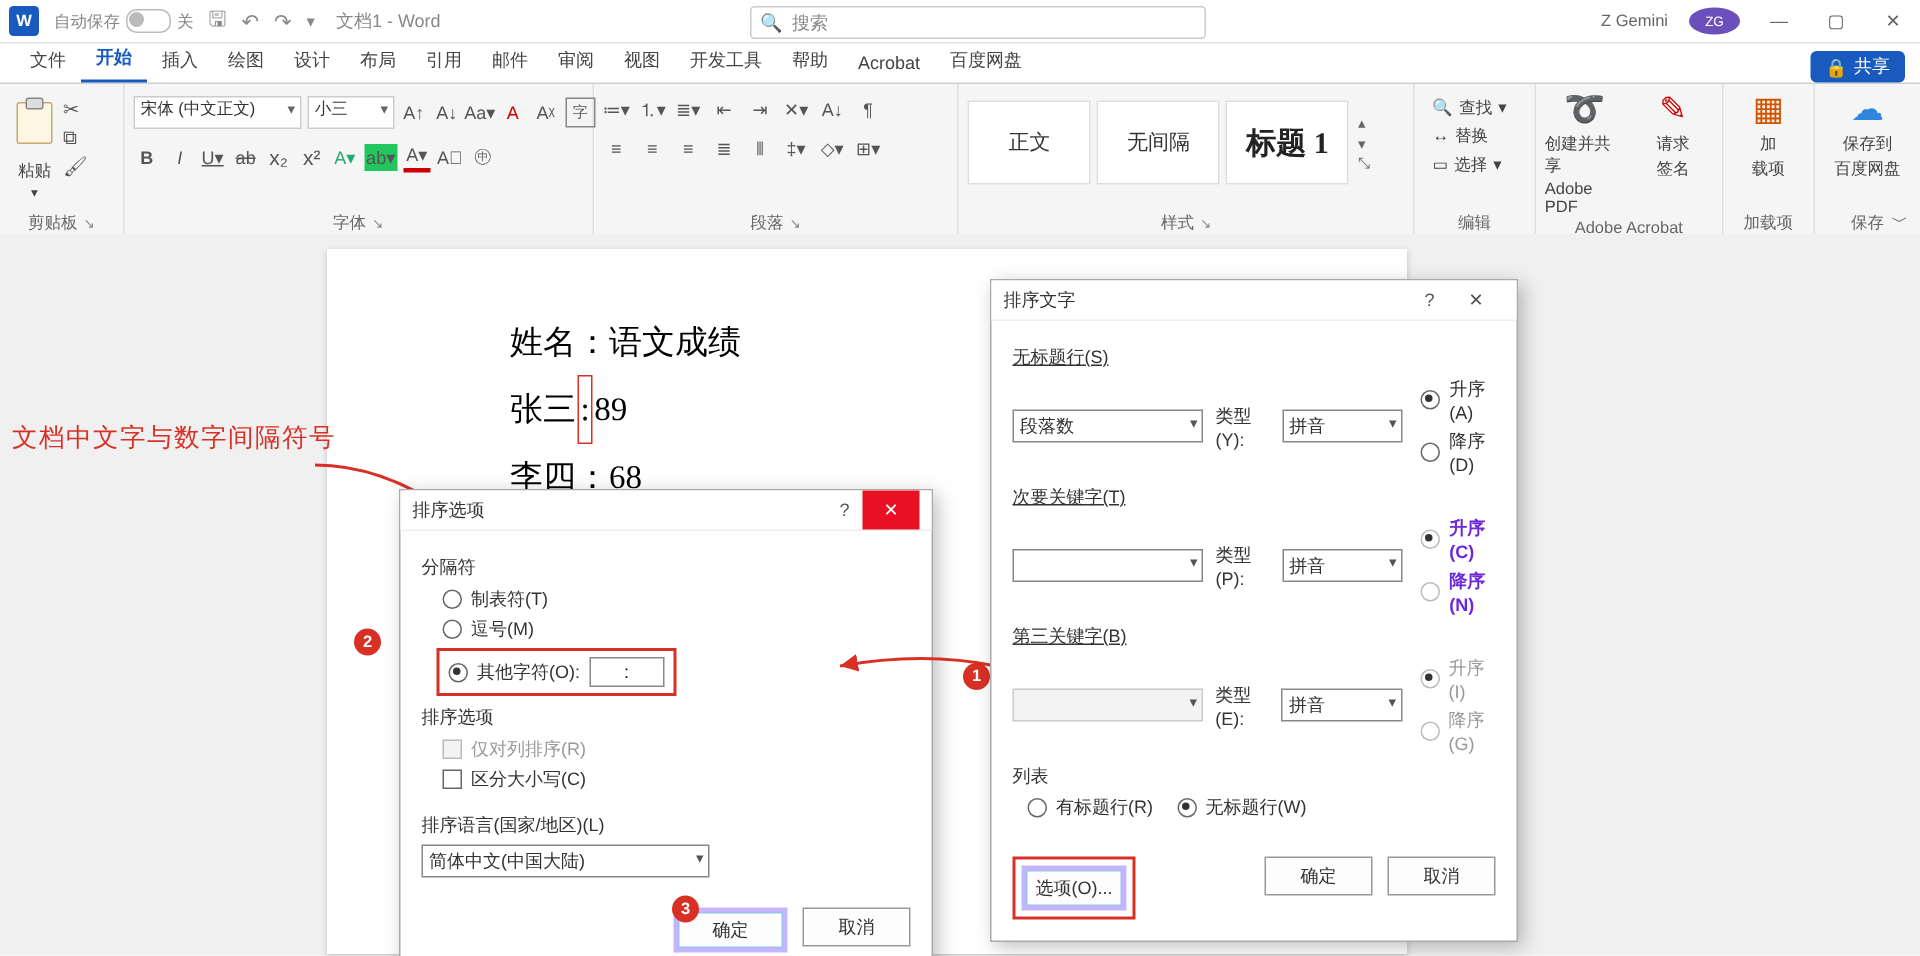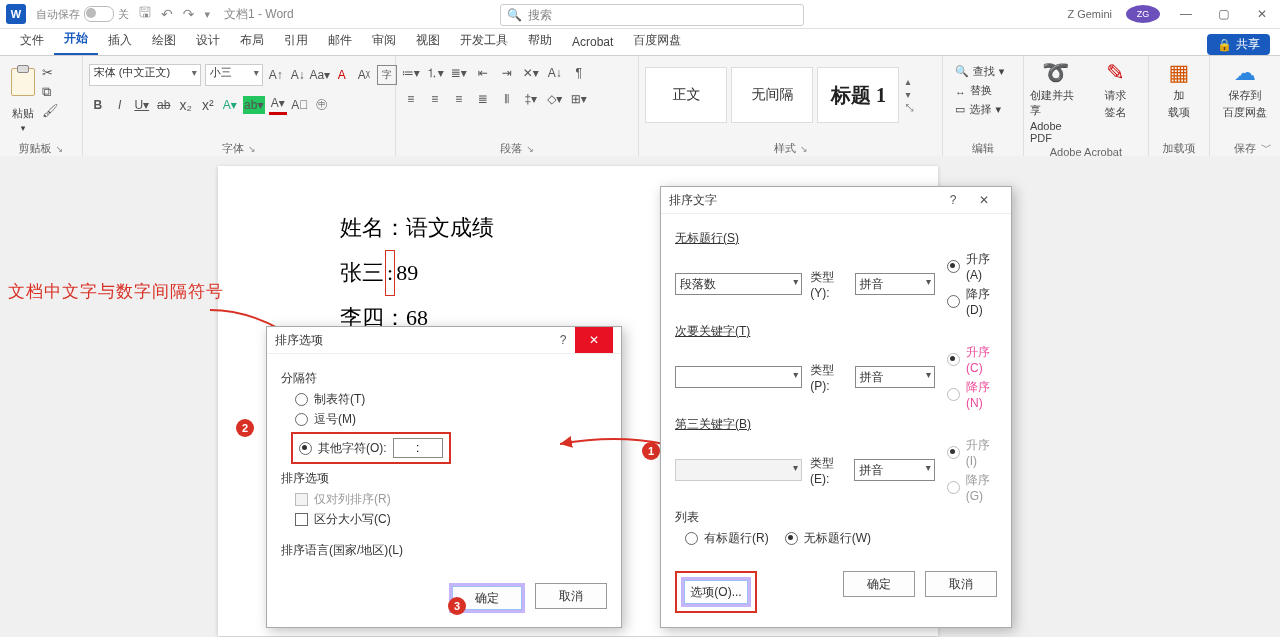--- a/index.html
+++ b/index.html
@@ -326,20 +326,23 @@
     <div class="fs-label">排序选项</div>
     <div class="radio-row">
         <span class="chk disabled"></span>
         <span style="color:#999;">仅对列排序(R)</span>
       </div>
     <div class="radio-row">
         <span class="chk"></span>
         <span>区分大小写(C)</span>
       </div>
     <div class="fs-label" style="margin-top:14px;">排序语言(国家/地区)(L)</div>
+    <div class="combo" style="width:170px;">
+        <span>简体中文(中国大陆)</span>
+      </div>
   </div>
   <div class="dlg-buttons">
     <div class="btn primary">确定</div>
     <div class="btn">取消</div>
   </div>
 </div>
 
 <div class="step-badge" style="left:236px;top:419px;">2</div>
 <div class="step-badge" style="left:448px;top:597px;">3</div>
 <div class="step-badge" style="left:642px;top:442px;">1</div>
@@ -383,21 +386,21 @@
       </div>
     </div>
 
     <div class="fs-label"><span class="underline">次要关键字(T)</span></div>
     <div class="sort-row">
       <div class="combo sort-combo1"></div>
       <span>类型(P):</span>
       <div class="combo sort-combo2">
           <span>拼音</span>
         </div>
-      <div class="radio-col" style="color:#ec4899;">
+      <div class="radio-col" style="color:#6d28d9;font-weight:bold;">
         <label class="radio-row" style="margin:0;">
             <span class="radio checked" style="border-color:#bbb;"></span>
             <span>升序(C)</span>
           </label>
         <label class="radio-row" style="margin:0;">
             <span class="radio" style="border-color:#bbb;"></span>
             <span>降序(N)</span>
           </label>
       </div>
     </div>

